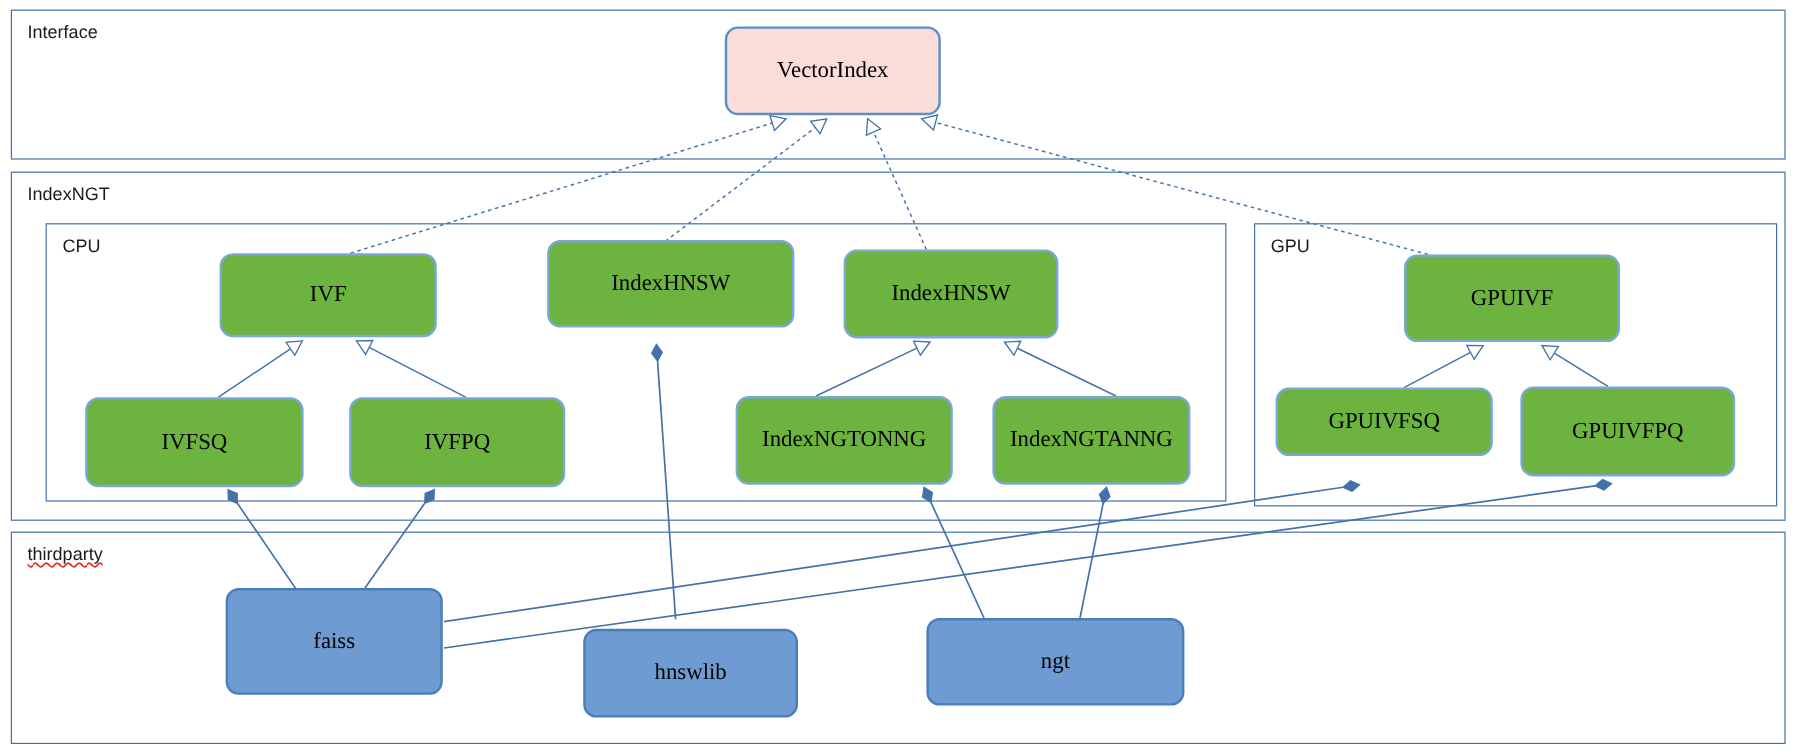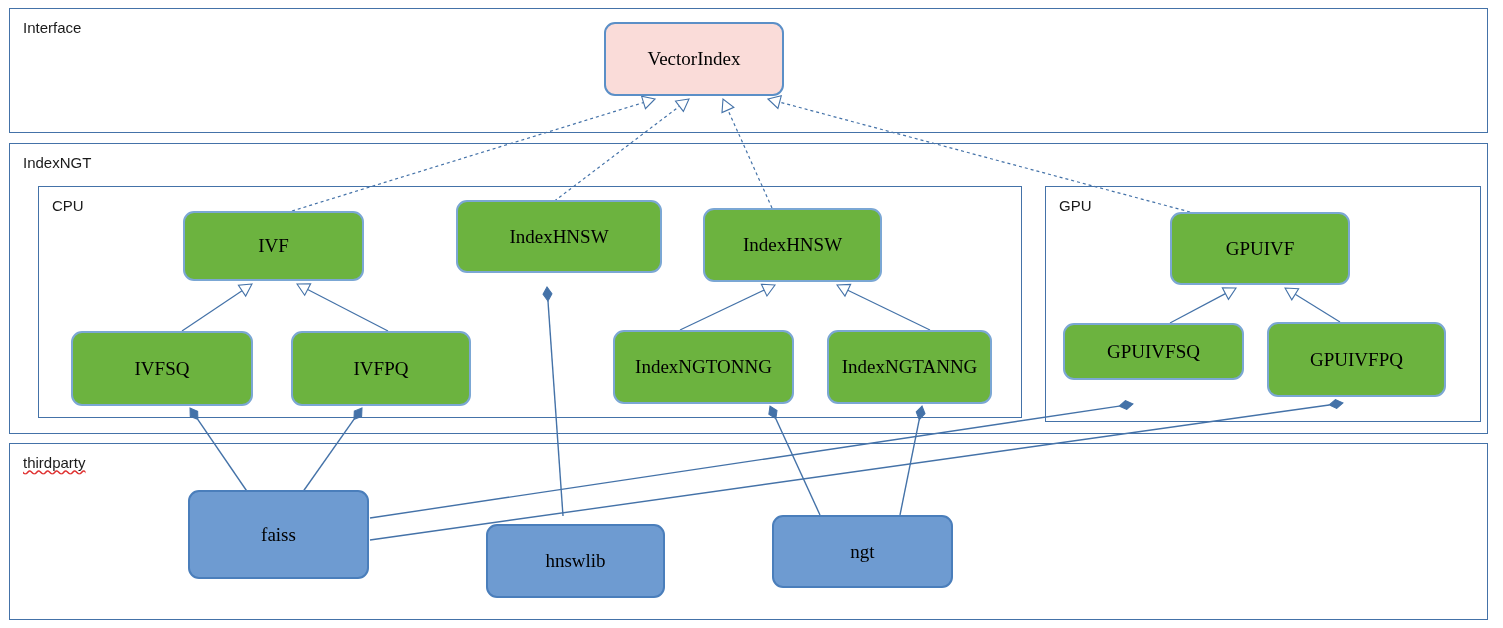--- a/index.html
+++ b/index.html
@@ -140,17 +140,17 @@
       </div>
       <div class="node impl" style="left: 1267px; top: 322px; width: 179px; height: 75px;">
         <span>GPUIVFPQ</span>
       </div>
       <div class="node third" style="left: 188px; top: 490px; width: 181px; height: 89px;">
         <span>faiss</span>
       </div>
       <div class="node third" style="left: 486px; top: 524px; width: 179px; height: 74px;">
         <span>hnswlib</span>
       </div>
-      <div class="node third" style="left: 772px; top: 515px; width: 181px; height: 73px;">
+      <div class="node third" style="left: 772px; top: 515px; width: 215px; height: 73px;">
         <span>ngt</span>
       </div>
     </div>
 </div>
 
 </body></html>

